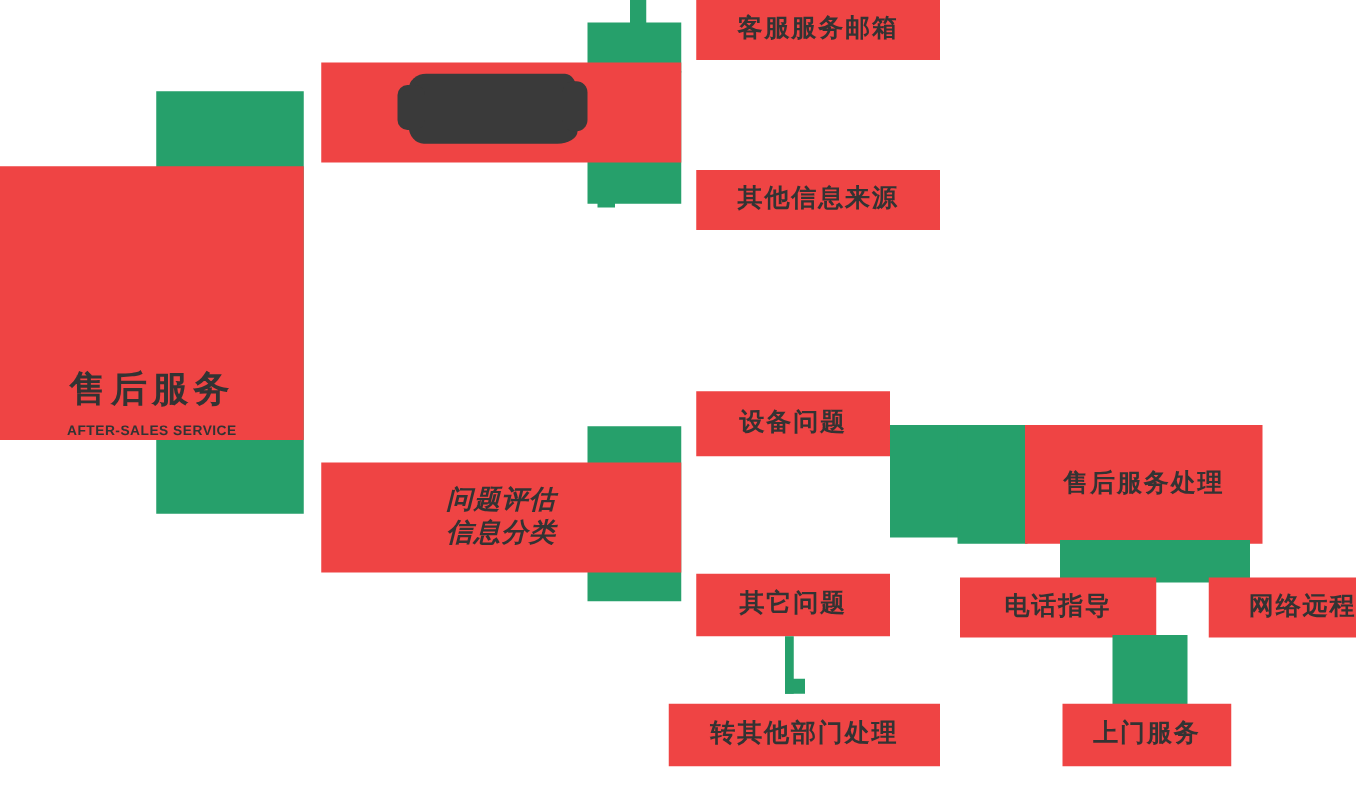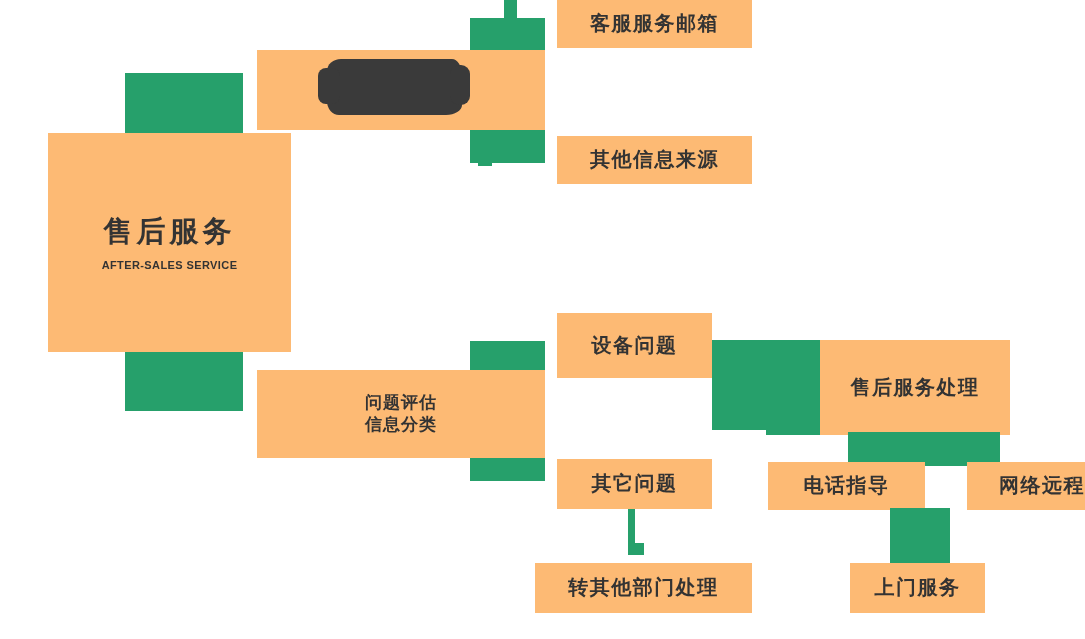--- a/index.html
+++ b/index.html
@@ -15,21 +15,21 @@
     background: #ffffff;
     overflow: hidden;
     font-family: "Liberation Sans", "DejaVu Sans", sans-serif;
   }
   .shape {
     position: absolute;
     background: #26a06b;
   }
   .node {
     position: absolute;
-    background: #fdba74;
+    background: #ef4444;
     display: flex;
     align-items: center;
     justify-content: center;
     text-align: center;
     color: #333333;
     line-height: 1.28;
     box-sizing: border-box;
   }
   .connector {
     position: absolute;
@@ -37,22 +37,21 @@
   }
   .label-cn {
     font-size: 19px;
     font-weight: 700;
     letter-spacing: 1px;
     color: #333333;
     white-space: pre-line;
   }
   .root-box {
     flex-direction: column;
-    justify-content: center;
-    margin-left: 48px;
+    justify-content: flex-end;
   }
   .root-title {
     font-size: 29px;
     font-weight: 700;
     letter-spacing: 4px;
     color: #333333;
   }
   .root-sub {
     font-size: 11px;
     font-weight: 700;
@@ -120,25 +119,25 @@
   <div class="node node-lg" style="left:557px; top:0px; width:195px; height:48px;">
     <span>客服服务邮箱</span>
   </div>
   <div class="node node-lg" style="left:557px; top:136px; width:195px; height:48px;">
     <span>其他信息来源</span>
   </div>
 
   <div class="connector" style="left:470px; top:341px; width:75px; height:140px;"></div>
 
   <div class="node" style="left:257px; top:370px; width:288px; height:88px;">
-    <span class="label-cn" style="font-size:17px;">问题评估
+    <span class="label-cn" style="font-size:21px;font-style:italic;">问题评估
 信息分类</span>
   </div>
 
-  <div class="node node-lg" style="left:557px; top:313px; width:155px; height:65px;">
+  <div class="node node-lg" style="left:557px; top:313px; width:155px; height:52px;">
     <span>设备问题</span>
   </div>
   <div class="node node-lg" style="left:557px; top:459px; width:155px; height:50px;">
     <span>其它问题</span>
   </div>
 
   <div class="connector" style="left:712px; top:340px; width:78px; height:90px;"></div>
   <div class="connector" style="left:766px; top:340px; width:56px; height:95px;"></div>
 
   <div class="thin-line" style="left:628px; top:509px; width:7px; height:46px;"></div>

